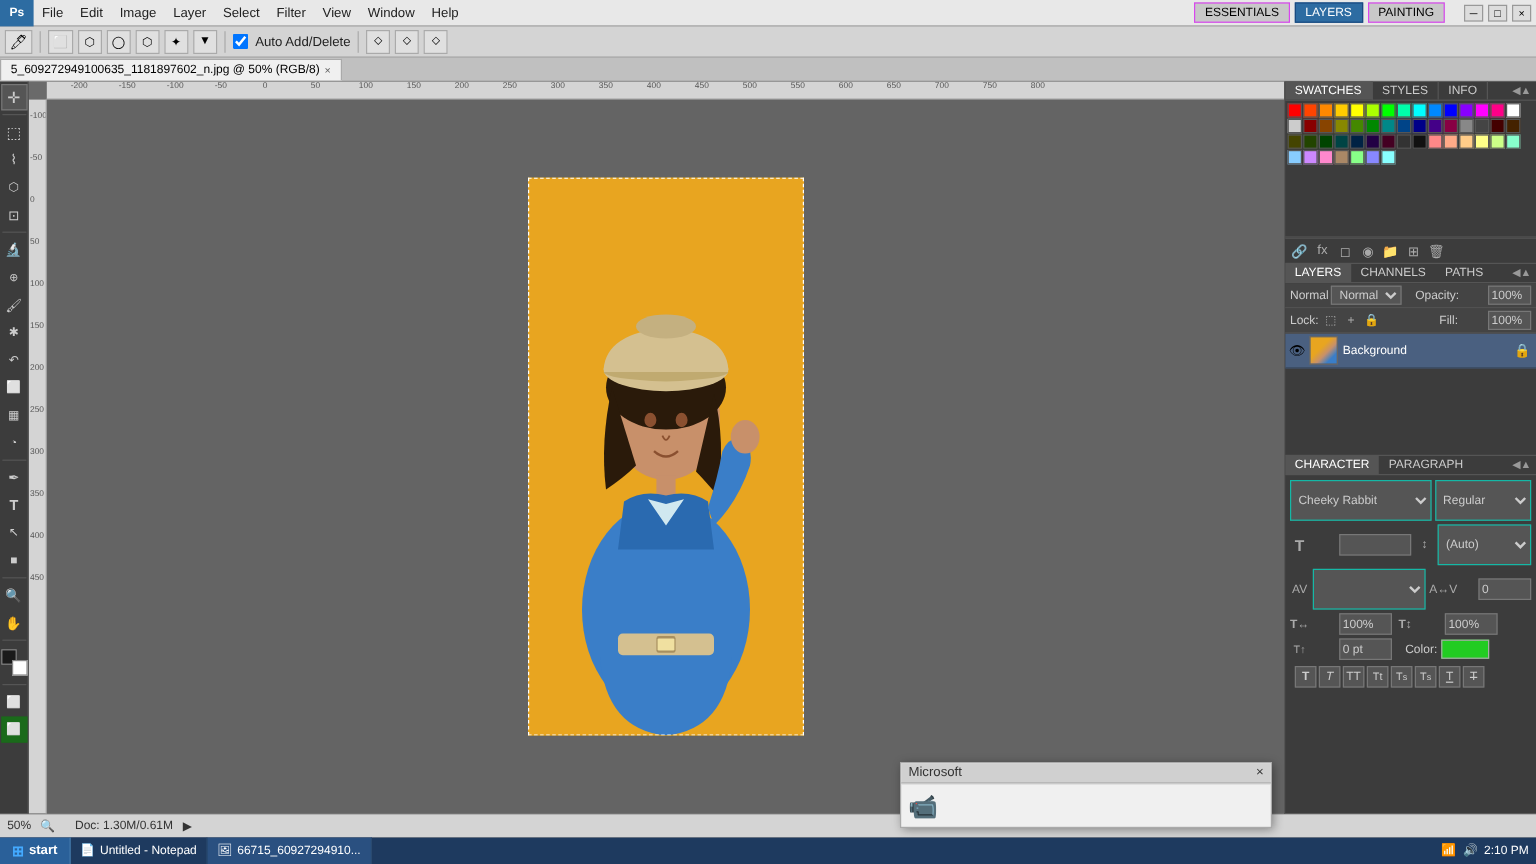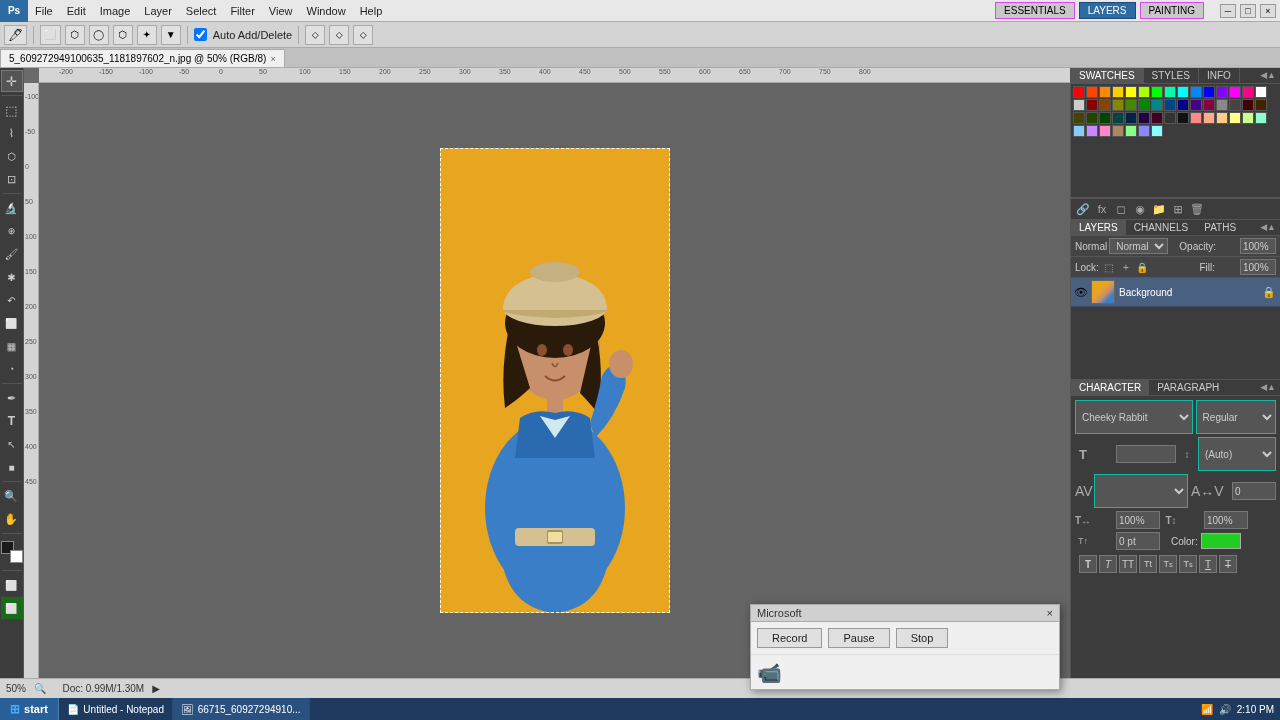--- a/index.html
+++ b/index.html
@@ -185,21 +185,21 @@
     #character-content { flex: 1; padding: 4px; overflow: hidden; }
     .char-row { display: flex; align-items: center; gap: 3px; margin-bottom: 3px; }
     .char-dropdown {
       background: #555; border: 1px solid #14b8a6; color: #ccc; font-size: 10px;
       padding: 0 2px; height: 34px; flex: 1;
     }
     .char-input {
       background: #555; border: 1px solid #777; color: #ccc; font-size: 10px;
       padding: 0 2px; height: 18px; width: 60px; margin-left: 22px;
     }
-    .char-icon { color: #aaa; font-size: 14px; width: 16px; text-align: center; }
+    .char-icon { color: #aaa; font-size: 10px; width: 16px; text-align: center; }
     .color-swatch-green { width: 40px; height: 16px; background: #22cc22; border: 1px solid #aaa; cursor: pointer; }
 
     
     #text-style-btns { display: flex; align-items: center; gap: 2px; padding: 2px 4px; }
     .ts-btn { width: 18px; height: 18px; background: #555; border: 1px solid #777; color: #ccc; font-size: 10px; display: flex; align-items: center; justify-content: center; cursor: pointer; }
 
     
     #recording-panel {
       position: absolute; bottom: 10px; right: 15px;
       width: 310px; background: #f0f0f0; border: 1px solid #aaa;
@@ -604,21 +604,21 @@
         </div>
       </div>
     </div>
 
   </div>
 </div>
 
 <div id="status-bar">
   <span>50%</span>
   <span style="cursor:pointer;">🔍</span>
-  <span style="margin-left:8px;">Doc: 0.99M/1.30M</span>
+  <span style="margin-left:8px;">Doc: 1.30M/0.61M</span>
   <span style="cursor:pointer;">▶</span>
 </div>
 
 <div id="taskbar">
   <div id="start-btn">
     <span style="color:#4af; font-size:12px;">⊞</span>
     <span>start</span>
   </div>
   <div class="taskbar-item">
     <span>📄</span>
@@ -633,23 +633,18 @@
     <span class="tb-sys-icon">🔊</span>
     <span style="font-size:10px; color:white;">2:10 PM</span>
   </div>
 </div>
 
 <div id="recording-panel" style="position:fixed; bottom:30px; right:220px; z-index:100;">
   <div id="rec-header">
     <span>Microsoft</span>
     <span style="margin-left:auto; cursor:pointer;">×</span>
   </div>
-  <div id="rec-buttons">
-    <button class="rec-btn">Record</button>
-    <button class="rec-btn">Pause</button>
-    <button class="rec-btn">Stop</button>
-  </div>
   <div id="rec-info">
     <div style="display:flex; align-items:flex-start;">
       <div id="rec-cam" style="font-size:20px; margin-right:6px; margin-top:2px;">📹</div>
     </div>
   </div>
 </div>
 
 </body></html>

